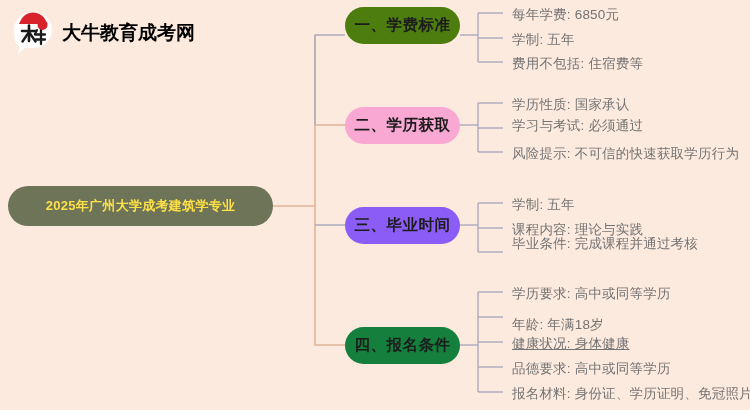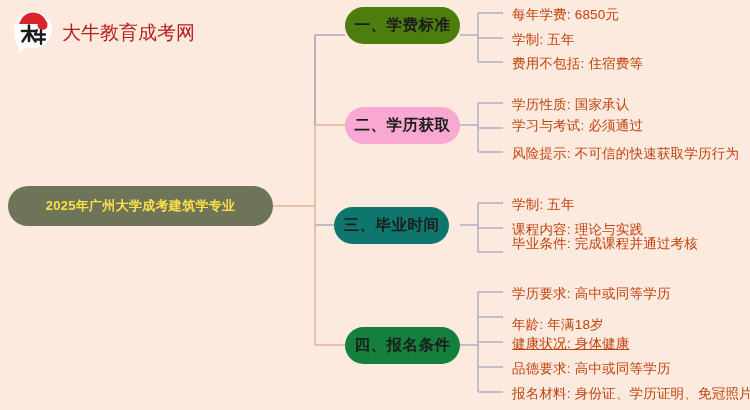--- a/index.html
+++ b/index.html
@@ -41,22 +41,22 @@
     flex: 0 0 46px;
   }
   .logo-text {
     display: flex;
     flex-direction: column;
     justify-content: center;
     line-height: 1;
   }
   .logo-title {
     font-size: 19px;
-    font-weight: normal;
-    color: #b91c1c;
+    font-weight: bold;
+    color: #000000;
     letter-spacing: 0px;
     white-space: nowrap;
   }
   .logo-domain {
     font-size: 11.5px;
     font-weight: bold;
     color: #1f8a34;
     margin-top: 4px;
     white-space: nowrap;
     font-family: "Liberation Sans", "DejaVu Sans", sans-serif;
@@ -101,21 +101,21 @@
     color: #1c1c1c;
     white-space: nowrap;
     letter-spacing: 0.5px;
   }
 
   
   .leaf {
     position: absolute;
     left: 512px;
     font-size: 13.5px;
-    color: #c2410c;
+    color: #737373;
     white-space: nowrap;
     line-height: 1;
     letter-spacing: 0.2px;
   }
 </style>
 </head>
 <body>
 
 <svg id="mindmap" viewBox="0 0 750 410" xmlns="http://www.w3.org/2000/svg">
 
@@ -196,21 +196,21 @@
 <div class="leaf" style="top:33px;">学制: 五年</div>
 <div class="leaf" style="top:57px;">费用不包括: 住宿费等</div>
 
 <div class="branch-node" style="left:345px; top:106.5px; background:#f9a8d4;">
   <span class="branch-label">二、学历获取</span>
 </div>
 <div class="leaf" style="top:98px;">学历性质: 国家承认</div>
 <div class="leaf" style="top:119px;">学习与考试: 必须通过</div>
 <div class="leaf" style="top:147px;">风险提示: 不可信的快速获取学历行为</div>
 
-<div class="branch-node" style="left:334px; top:206.5px; background:#0f766e;">
+<div class="branch-node" style="left:345px; top:206.5px; background:#8b5cf6;">
   <span class="branch-label">三、毕业时间</span>
 </div>
 <div class="leaf" style="top:198px;">学制: 五年</div>
 <div class="leaf" style="top:223px;">课程内容: 理论与实践</div>
 <div class="leaf" style="top:237px;">毕业条件: 完成课程并通过考核</div>
 
 <div class="branch-node" style="left:345px; top:326.5px; background:#15803d;">
   <span class="branch-label">四、报名条件</span>
 </div>
 <div class="leaf" style="top:287px;">学历要求: 高中或同等学历</div>

